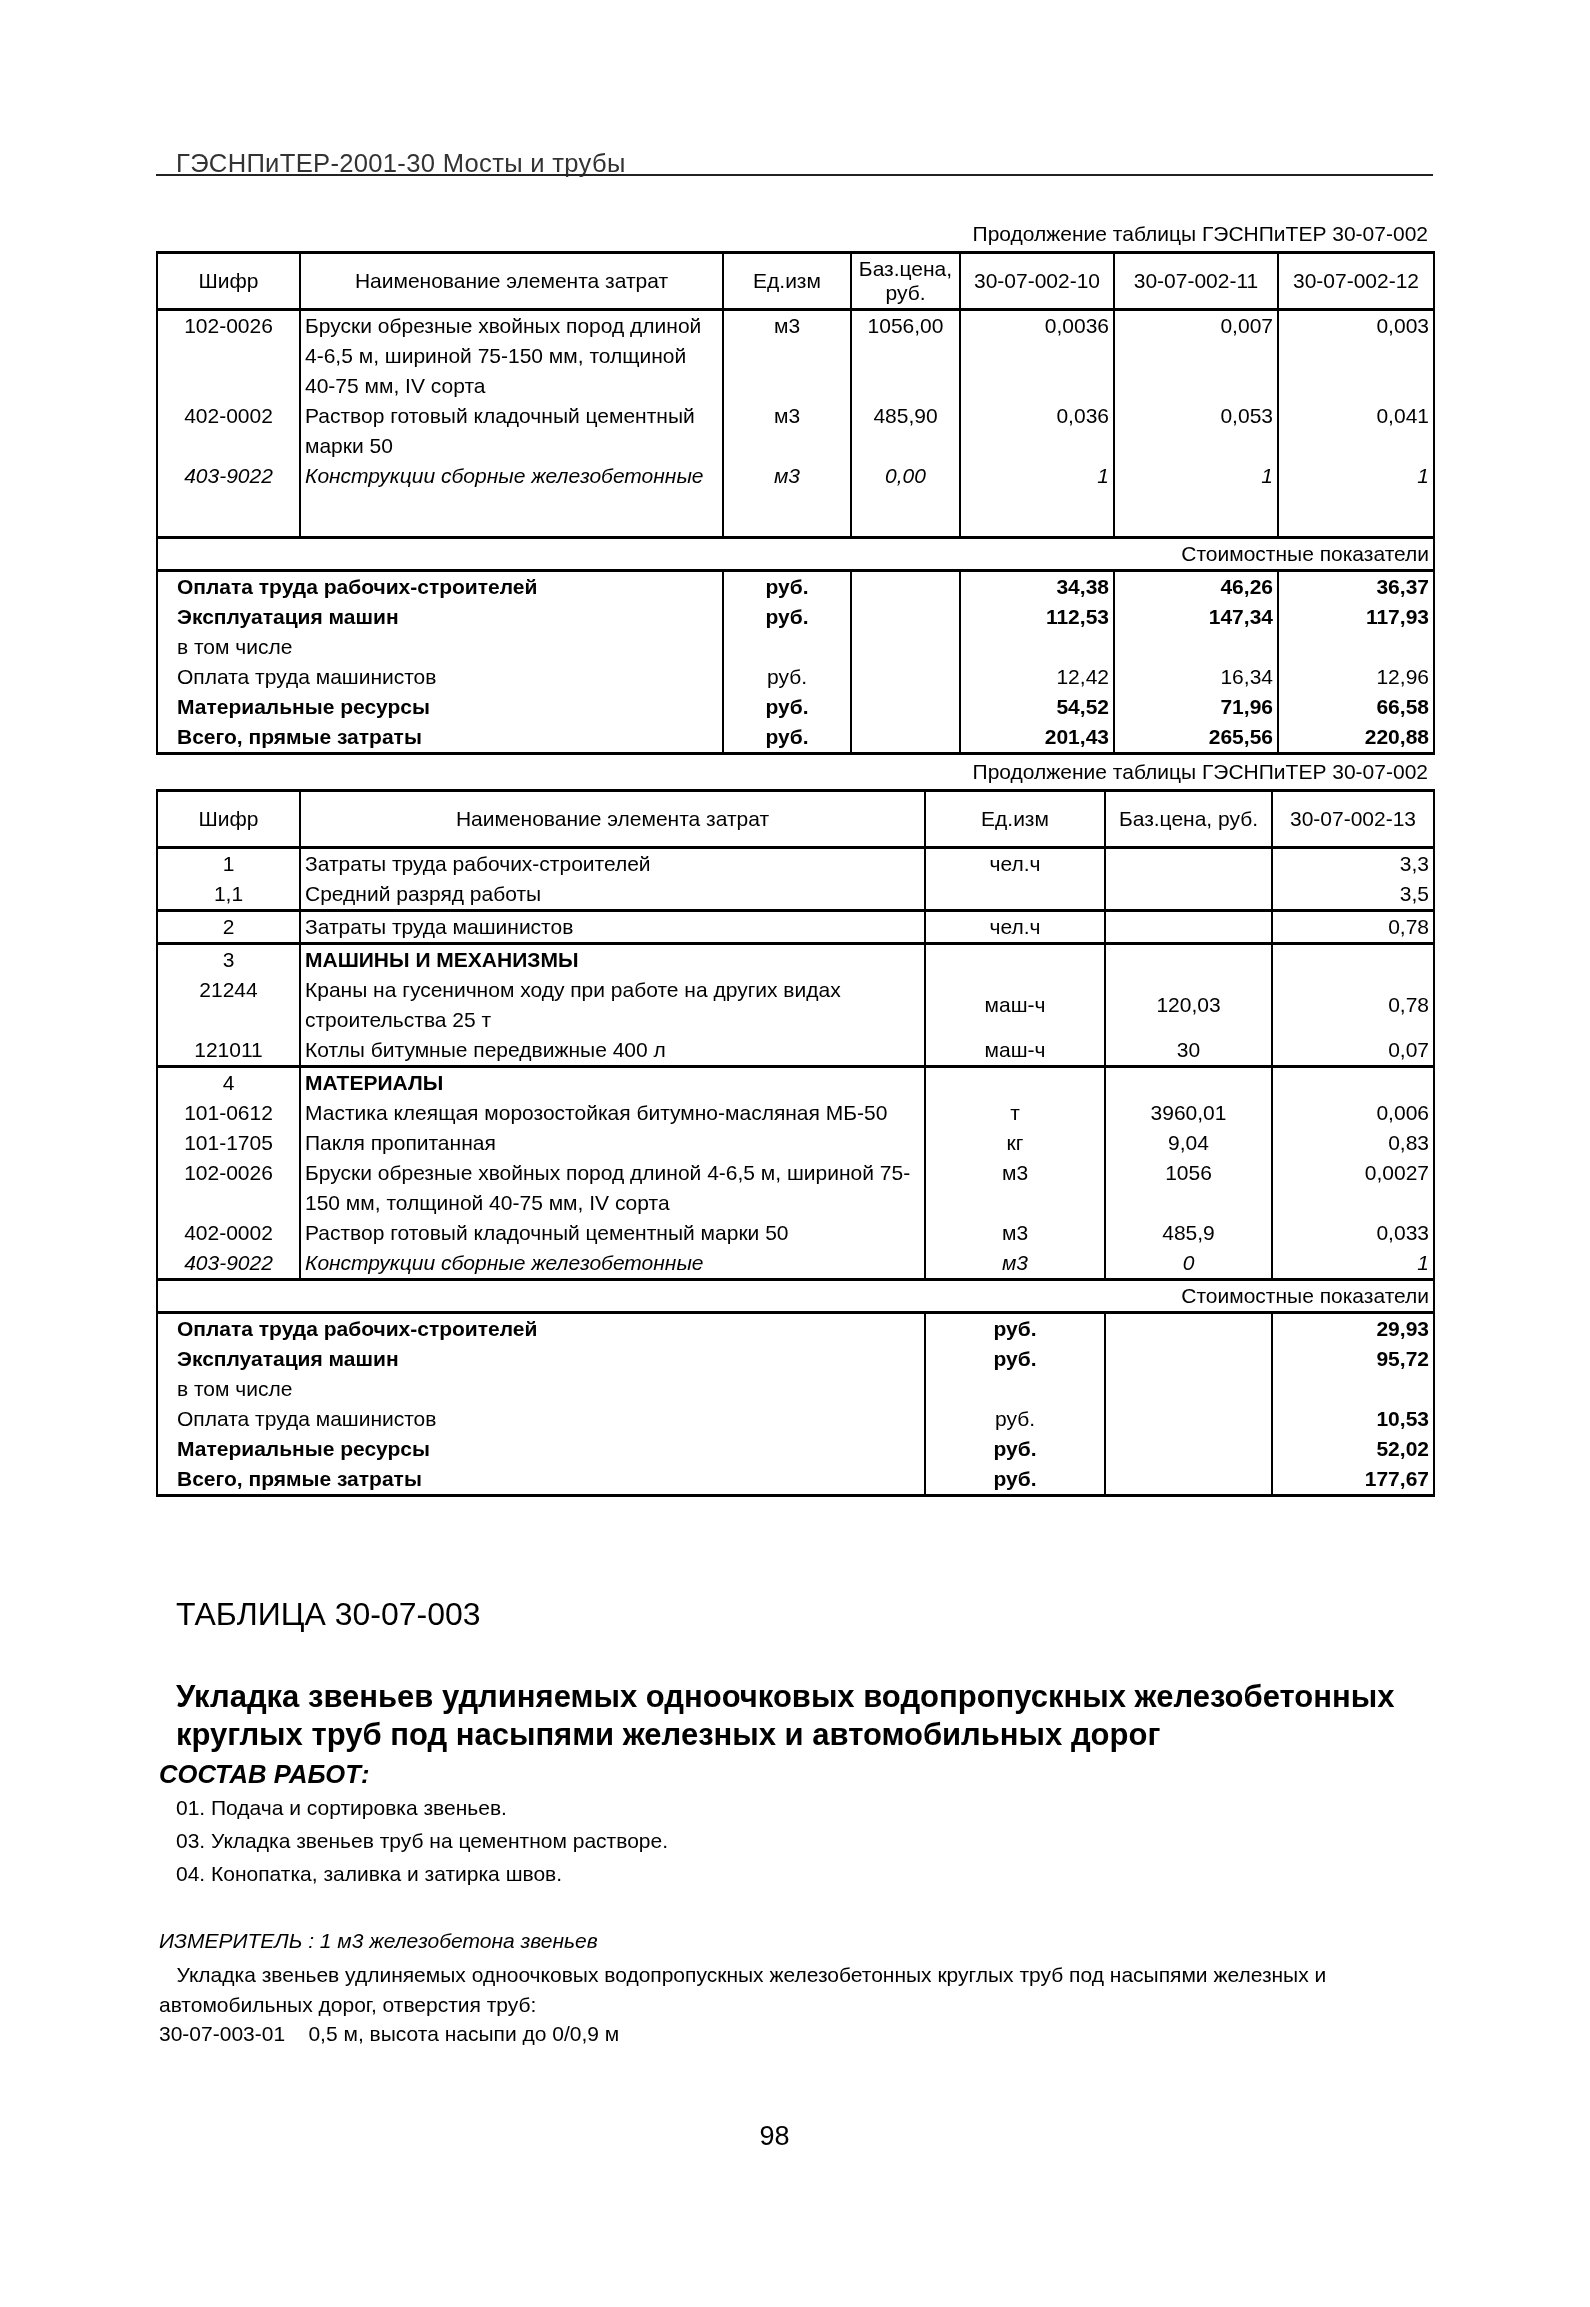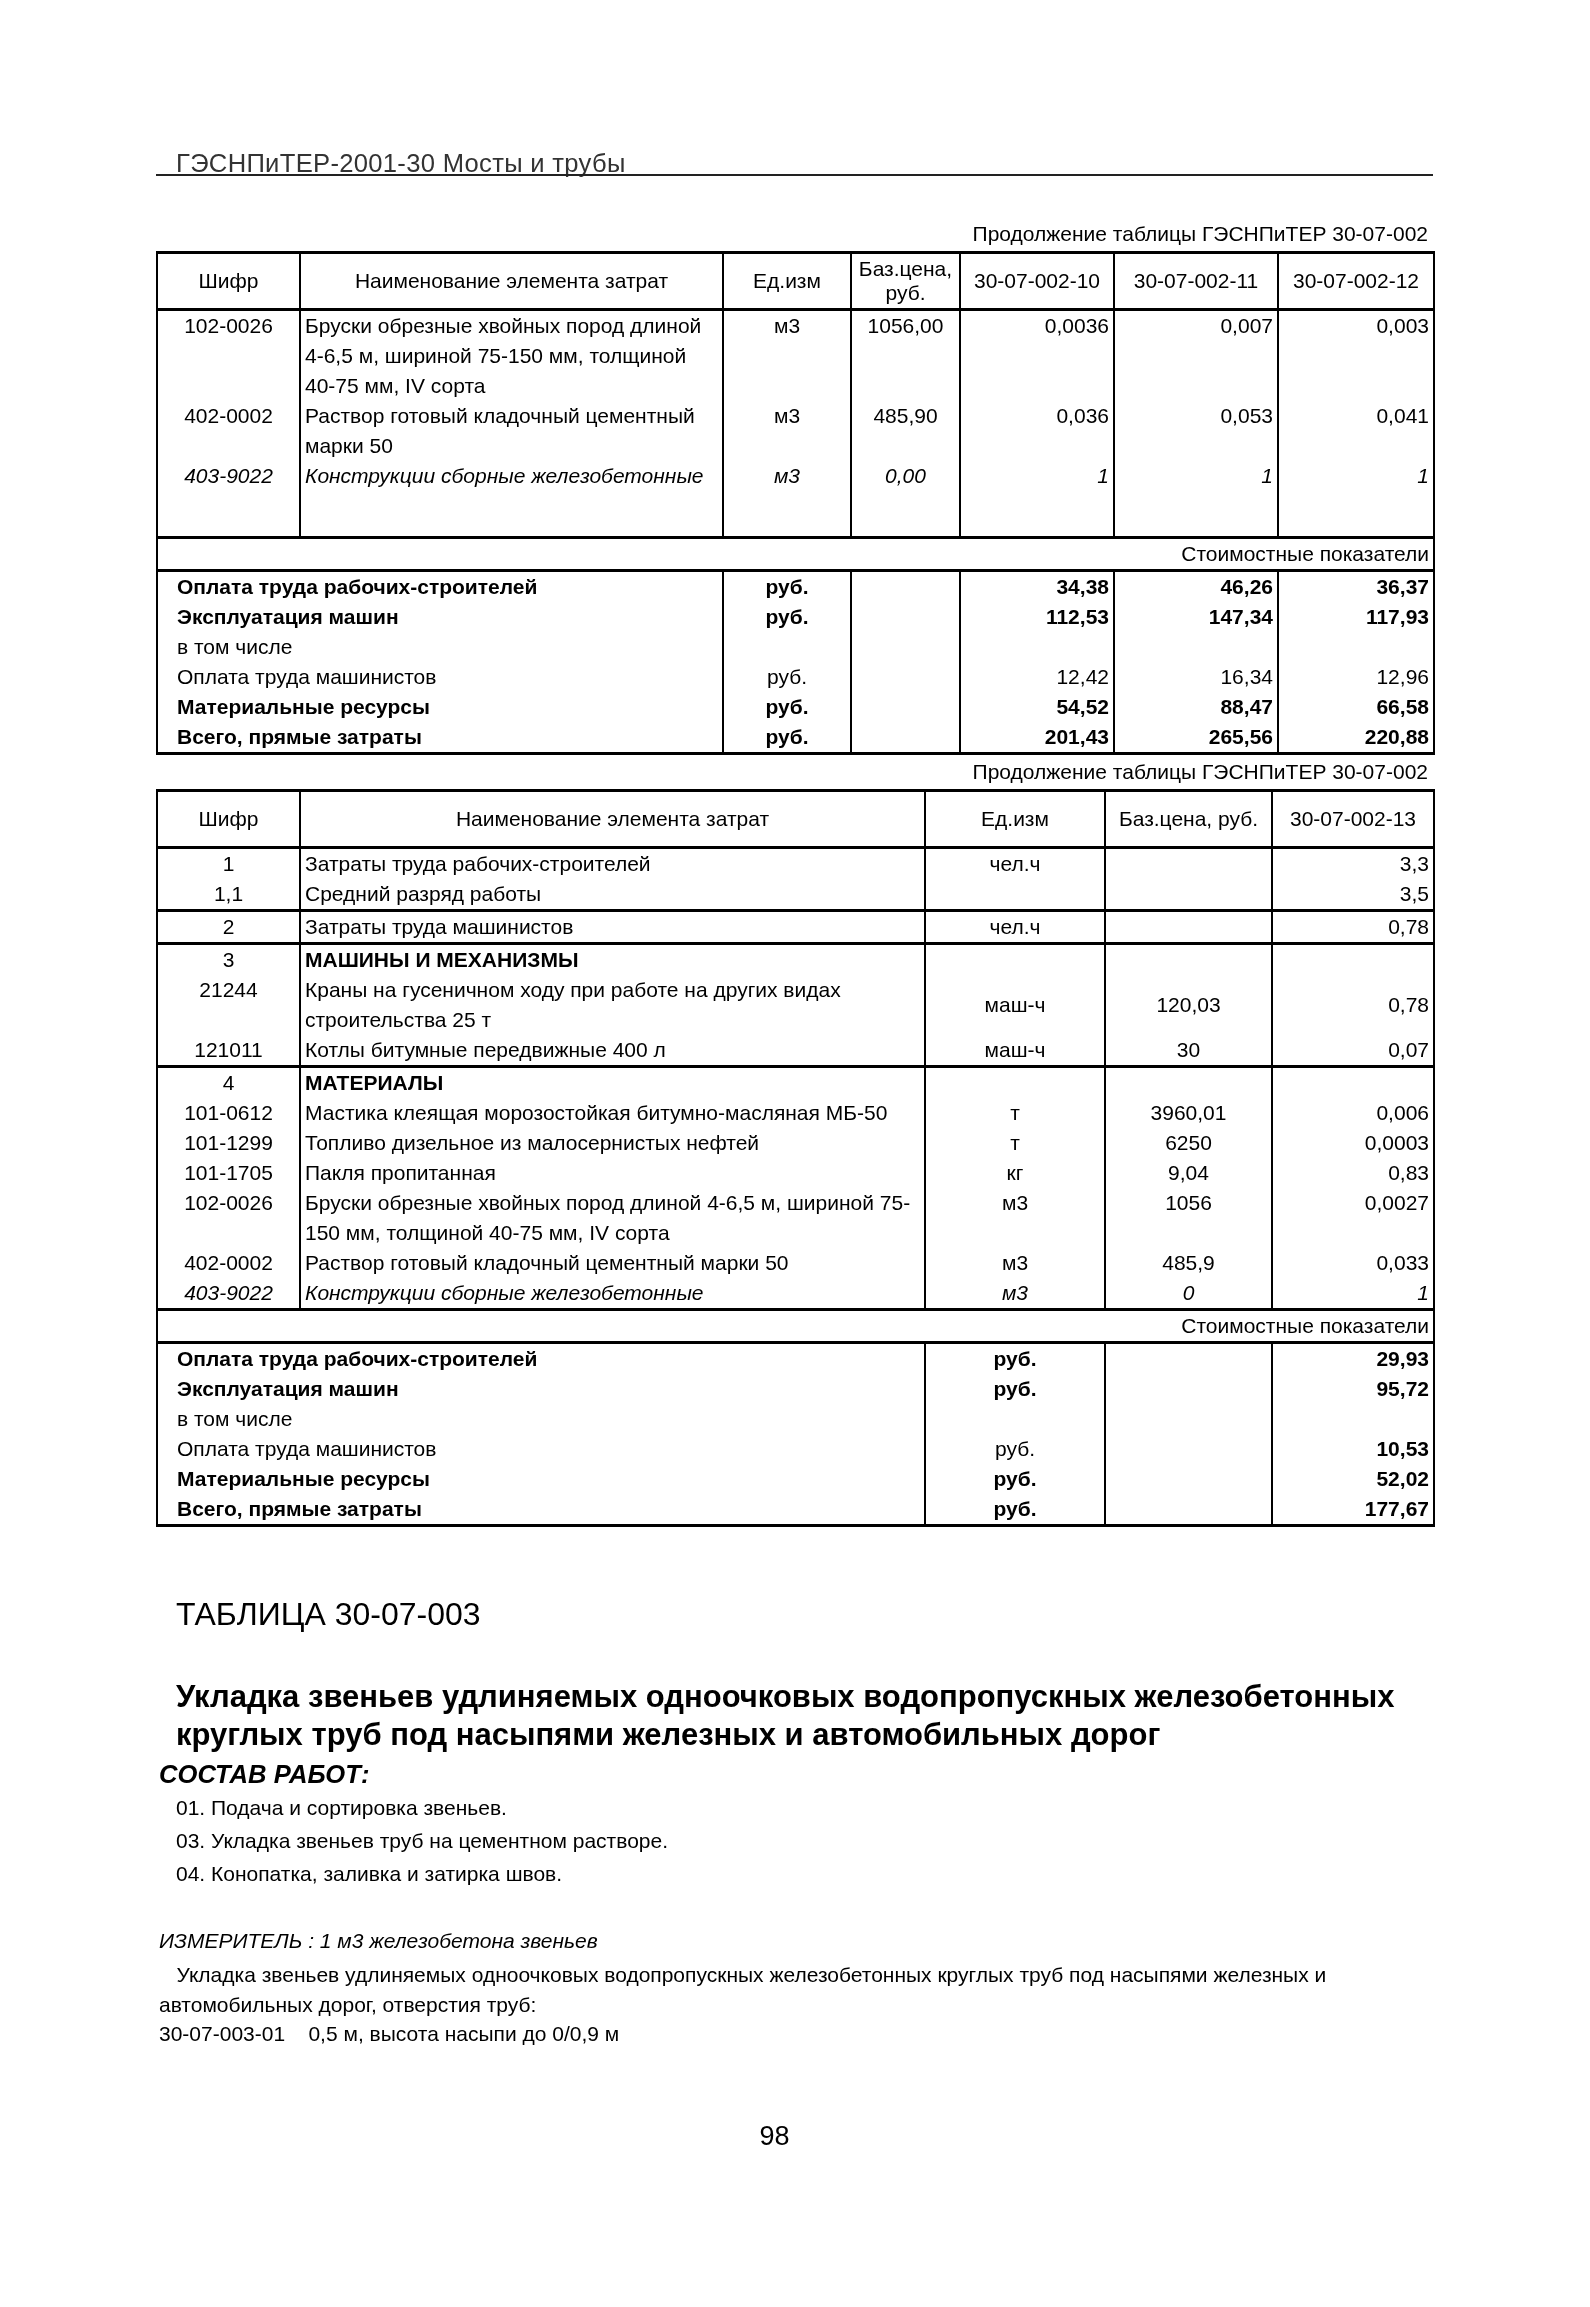--- a/index.html
+++ b/index.html
@@ -128,21 +128,21 @@
       <td></td>
       <td class="r">12,42</td>
       <td class="r">16,34</td>
       <td class="r">12,96</td>
     </tr>
     <tr>
       <td colspan="2" class="nor b" style="padding-left:19px">Материальные ресурсы</td>
       <td class="c b">руб.</td>
       <td></td>
       <td class="r b">54,52</td>
-      <td class="r b">88,47</td>
+      <td class="r b">71,96</td>
       <td class="r b">66,58</td>
     </tr>
     <tr class="last">
       <td colspan="2" class="nor b" style="padding-left:19px">Всего, прямые затраты</td>
       <td class="c b">руб.</td>
       <td></td>
       <td class="r b">201,43</td>
       <td class="r b">265,56</td>
       <td class="r b">220,88</td>
     </tr>
@@ -216,27 +216,20 @@
       <td class="c"></td>
       <td class="c"></td>
       <td class="r"></td>
     </tr>
     <tr>
       <td class="c">101-0612</td>
       <td>Мастика клеящая морозостойкая битумно-масляная МБ-50</td>
       <td class="c">т</td>
       <td class="c">3960,01</td>
       <td class="r">0,006</td>
-    </tr>
-    <tr>
-      <td class="c">101-1299</td>
-      <td>Топливо дизельное из малосернистых нефтей</td>
-      <td class="c">т</td>
-      <td class="c">6250</td>
-      <td class="r">0,0003</td>
     </tr>
     <tr>
       <td class="c">101-1705</td>
       <td>Пакля пропитанная</td>
       <td class="c">кг</td>
       <td class="c">9,04</td>
       <td class="r">0,83</td>
     </tr>
     <tr>
       <td class="c">102-0026</td>

